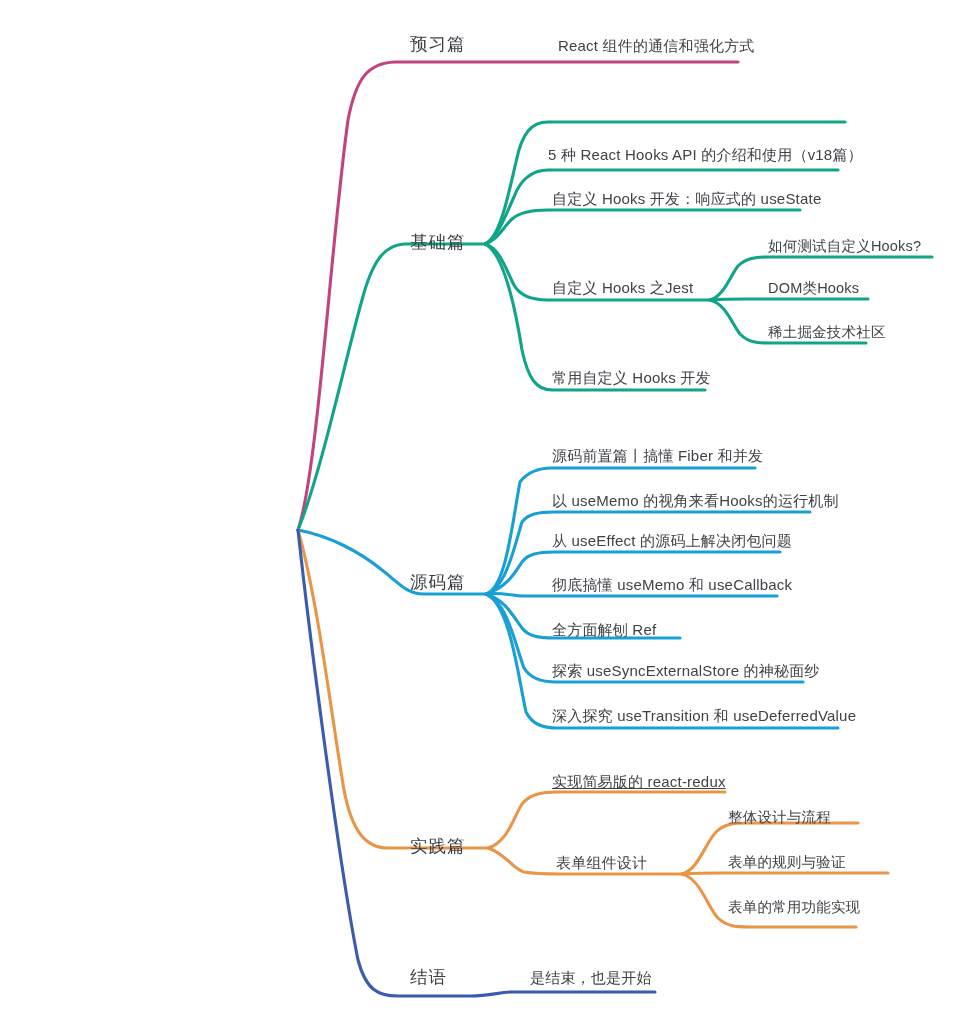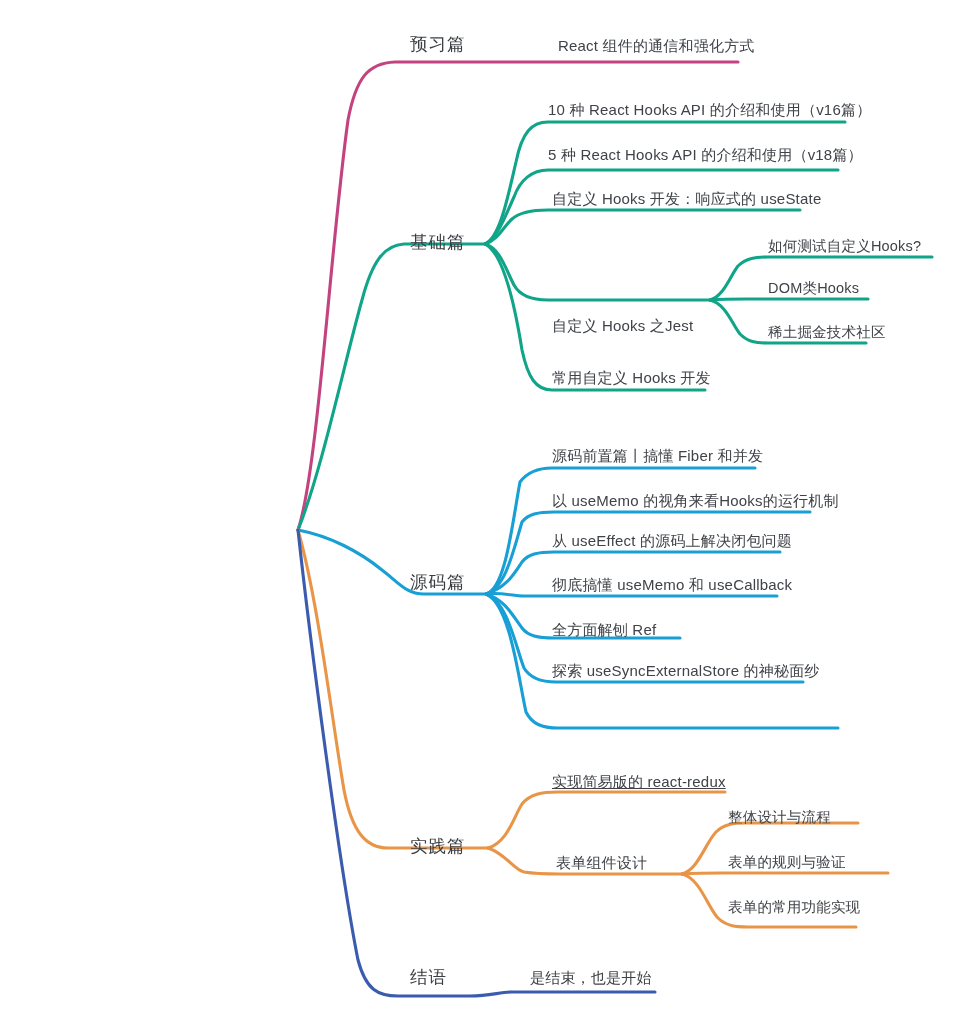--- a/index.html
+++ b/index.html
@@ -113,36 +113,36 @@
 
 
   <div class="node-label level1-label" style="left:410px; top:36px;">预习篇</div>
   <div class="node-label level1-label" style="left:410px; top:234px;">基础篇</div>
   <div class="node-label level1-label" style="left:410px; top:574px;">源码篇</div>
   <div class="node-label level1-label" style="left:410px; top:838px;">实践篇</div>
   <div class="node-label level1-label" style="left:410px; top:969px;">结语</div>
 
   <div class="node-label level2-label" style="left:558px; top:38px;">React 组件的通信和强化方式</div>
 
-  <div class="node-label level2-label" style="left:548px; top:102px;">10 种 React Hooks API 的介绍和使用（v16篇）</div>
   <div class="node-label level2-label" style="left:548px; top:147px;">5 种 React Hooks API 的介绍和使用（v18篇）</div>
   <div class="node-label level2-label" style="left:552px; top:191px;">自定义 Hooks 开发：响应式的 useState</div>
-  <div class="node-label level2-label" style="left:552px; top:280px;margin-top:38px;">自定义 Hooks 之Jest</div>
+  <div class="node-label level2-label" style="left:552px; top:280px;">自定义 Hooks 之Jest</div>
   <div class="node-label level2-label" style="left:552px; top:370px;">常用自定义 Hooks 开发</div>
 
   <div class="node-label level3-label" style="left:768px; top:239px;">如何测试自定义Hooks?</div>
   <div class="node-label level3-label" style="left:768px; top:281px;">DOM类Hooks</div>
   <div class="node-label level3-label" style="left:768px; top:325px;">稀土掘金技术社区</div>
 
   <div class="node-label level2-label" style="left:552px; top:448px;">源码前置篇丨搞懂 Fiber 和并发</div>
   <div class="node-label level2-label" style="left:552px; top:493px;">以 useMemo 的视角来看Hooks的运行机制</div>
   <div class="node-label level2-label" style="left:552px; top:533px;">从 useEffect 的源码上解决闭包问题</div>
   <div class="node-label level2-label" style="left:552px; top:577px;">彻底搞懂 useMemo 和 useCallback</div>
   <div class="node-label level2-label" style="left:552px; top:622px;">全方面解刨 Ref</div>
   <div class="node-label level2-label" style="left:552px; top:663px;">探索 useSyncExternalStore 的神秘面纱</div>
+  <div class="node-label level2-label" style="left:552px; top:708px;">深入探究 useTransition 和 useDeferredValue</div>
 
   <div class="node-label level2-label" style="left:552px; top:774px;text-decoration:underline;">实现简易版的 react-redux</div>
   <div class="node-label level2-label" style="left:556px; top:855px;">表单组件设计</div>
 
   <div class="node-label level3-label" style="left:728px; top:810px;">整体设计与流程</div>
   <div class="node-label level3-label" style="left:728px; top:855px;">表单的规则与验证</div>
   <div class="node-label level3-label" style="left:728px; top:900px;">表单的常用功能实现</div>
 
   <div class="node-label level2-label" style="left:530px; top:970px;">是结束，也是开始</div>
 

